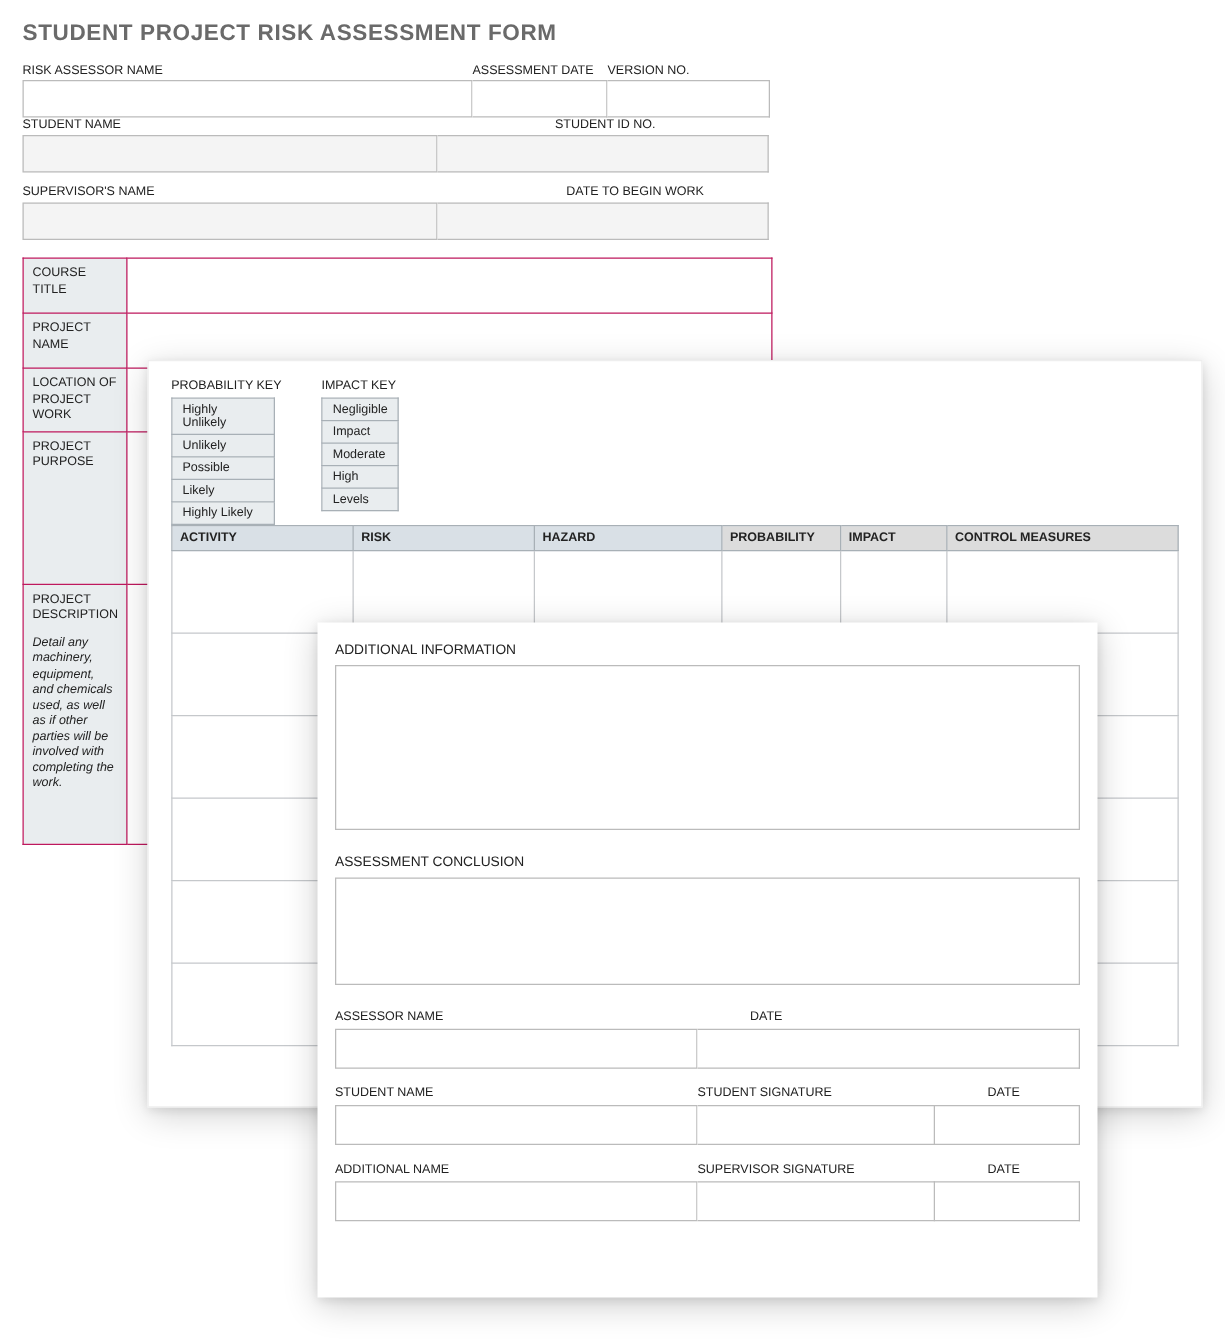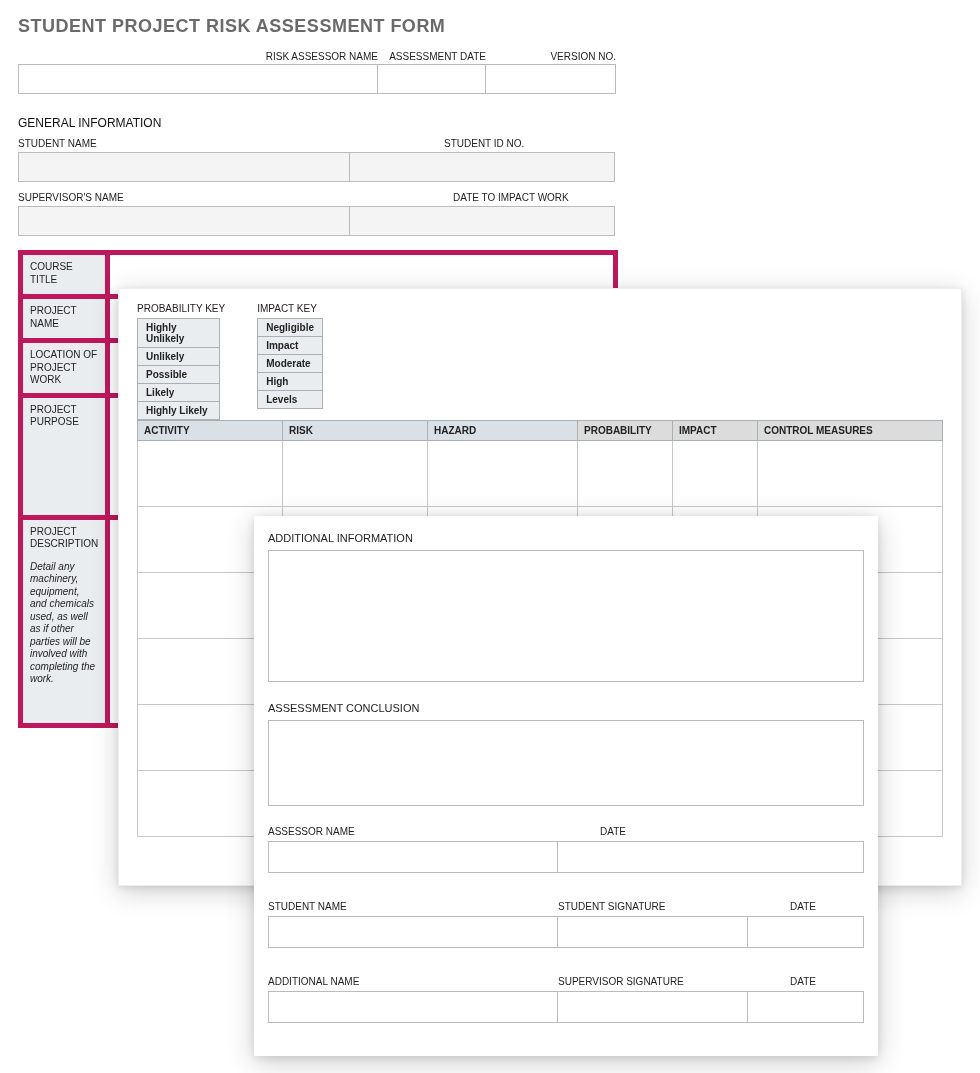--- a/index.html
+++ b/index.html
@@ -22,21 +22,20 @@
     font-size: 18px;
     font-weight: bold;
     color: #6a6a6a;
     letter-spacing: 0.5px;
     margin-bottom: 14px;
   }
   .row {
     display: flex;
     gap: 0;
     width: 100%;
-    text-align: right;
   }
   .field {
     display: flex;
     flex-direction: column;
   }
   .label {
     font-size: 10px;
     color: #222;
     margin-bottom: 2px;
   }
@@ -56,21 +55,21 @@
     border: 1px solid #bbb;
     background: #f4f4f4;
     height: 30px;
   }
   table.vtable {
     border-collapse: collapse;
     width: 100%;
     margin-top: 14px;
   }
   table.vtable td {
-    border: 5px solid #be185d;
+    border: 1px solid #be185d;
     font-size: 10px;
     vertical-align: top;
     padding: 6px 7px;
     background: #fff;
   }
   table.vtable td.lbl {
     background: #e9edef;
     font-size: 10px;
     width: 82px;
     line-height: 1.25;
@@ -103,21 +102,20 @@
   table.keytbl {
     border-collapse: collapse;
   }
   table.keytbl td {
     border: 1px solid #a8b0b6;
     background: #e9edef;
     font-size: 10px;
     padding: 3px 8px;
     width: 82px;
     height: 16px;
-    font-weight: bold;
   }
   table.keytbl.k2 td { width: 58px; }
   .pra-row {
     display: flex;
     align-items: baseline;
     gap: 10px;
     margin-top: 14px;
     margin-bottom: 2px;
   }
   .pra-row .h { font-size: 13px; font-weight: normal; }
@@ -138,21 +136,21 @@
   table.risktbl td {
     border: 1px solid #c5c8cb;
     height: 66px;
     background: #fff;
   }
 
   
   .page3 {
     position: absolute;
     left: 254px;
-    top: 516px;
+    top: 498px;
     width: 624px;
     height: 540px;
     background: #fff;
     box-shadow: 0 6px 26px rgba(0,0,0,0.2), 0 2px 8px rgba(0,0,0,0.1);
     padding: 16px 14px;
   }
   .page3 .sec { margin-bottom: 20px; }
   .page3 .seclabel {
     font-size: 11px;
     margin-bottom: 6px;
@@ -160,21 +158,21 @@
   .page3 .bigbox {
     border: 1px solid #bbb;
     width: 100%;
     height: 132px;
     background: #fff;
   }
   .page3 .bigbox.sm { height: 86px; }
   .page3 .sigrow {
     display: flex;
     width: 100%;
-    margin-bottom: 28px;
+    margin-bottom: 14px;
     align-items: center;
   }
   .page3 .sigcol { display: flex; flex-direction: column; }
   .page3 .siglabel { font-size: 10px; margin-bottom: 4px; }
   .page3 .sigcell {
     border: 1px solid #bbb;
     height: 32px;
     background: #fff;
   }
 </style>
@@ -192,34 +190,33 @@
     <div class="field" style="flex:0 0 108px;">
       <div class="label">ASSESSMENT DATE</div>
       <div class="cell" style="border-left:none;"></div>
     </div>
     <div class="field" style="flex:0 0 130px;">
       <div class="label">VERSION NO.</div>
       <div class="cell" style="border-left:none;"></div>
     </div>
   </div>
 
-  <div class="section-heading">GENERAL INFORMATION</div>
 
   <div style="position:relative;height:14px;">
     <div class="label" style="position:absolute;left:0;">STUDENT NAME</div>
     <div class="label" style="position:absolute;left:426px;">STUDENT ID NO.</div>
   </div>
   <div class="row">
     <div class="cell-shade" style="flex:0 0 332px;"></div>
     <div class="cell-shade" style="flex:0 0 265px;border-left:none;"></div>
   </div>
 
   <div style="position:relative;height:14px;margin-top:10px;">
     <div class="label" style="position:absolute;left:0;">SUPERVISOR'S NAME</div>
-    <div class="label" style="position:absolute;left:435px;">DATE TO IMPACT WORK</div>
+    <div class="label" style="position:absolute;left:435px;">DATE TO BEGIN WORK</div>
   </div>
   <div class="row">
     <div class="cell-shade" style="flex:0 0 332px;"></div>
     <div class="cell-shade" style="flex:0 0 265px;border-left:none;"></div>
   </div>
 
   <table class="vtable">
     <tbody>
         <tr class="vrow-sm">
       <td class="lbl">COURSE TITLE</td>

